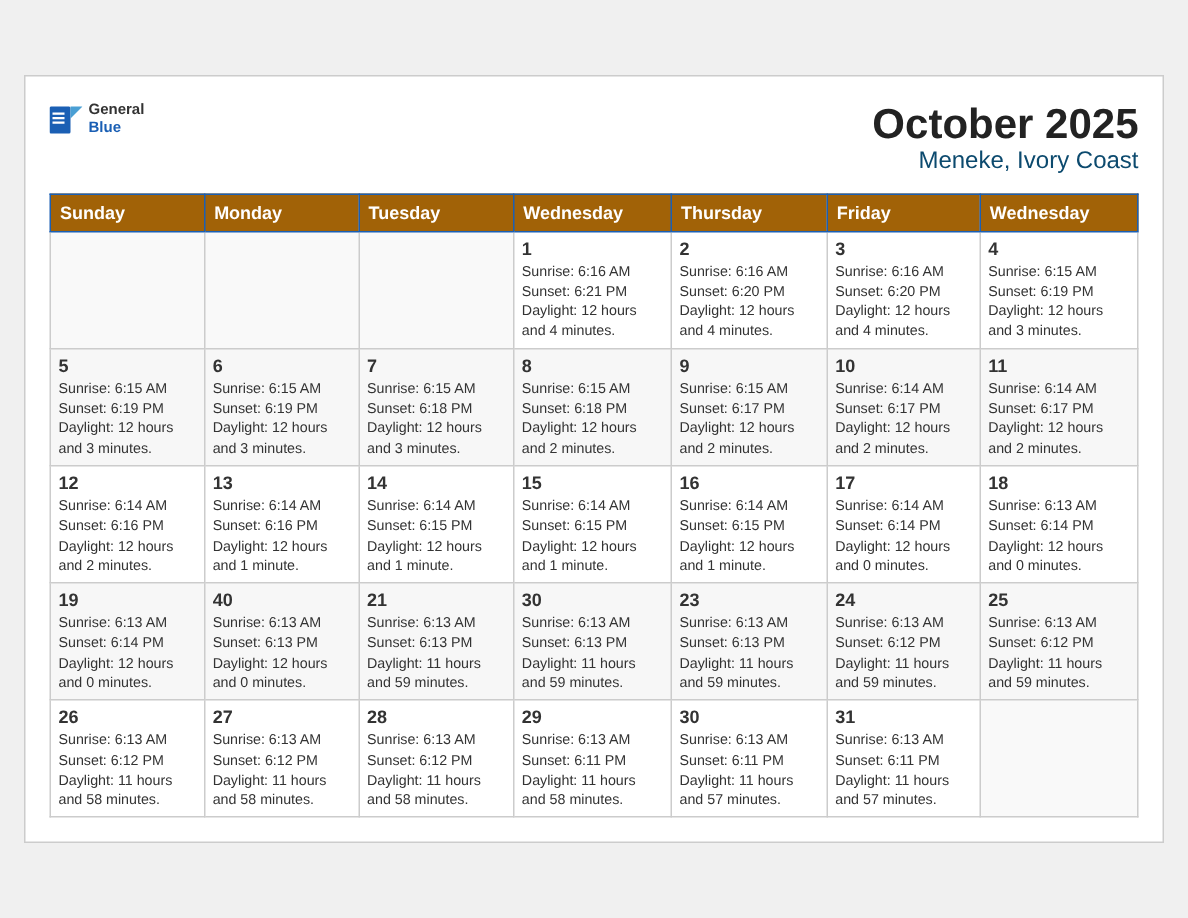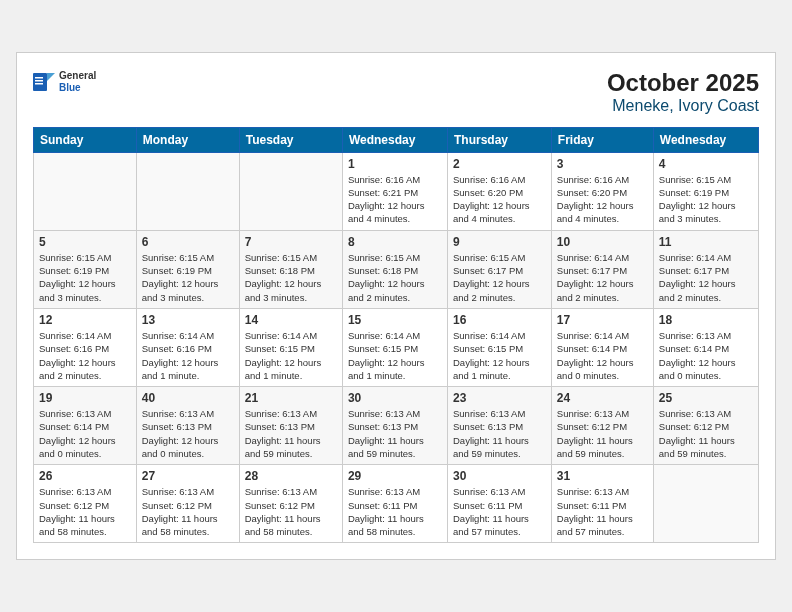--- a/index.html
+++ b/index.html
@@ -36,34 +36,34 @@
       font-weight: bold;
       font-size: 10px;
       line-height: 1.2;
     }
     .logo-general { color: #333; }
     .logo-blue { color: #1a5fb4; }
     .title-block {
       text-align: right;
     }
     .month-title {
-      font-size: 24px;
+      font-size: 28px;
       font-weight: bold;
       color: #222;
     }
     .subtitle {
       font-size: 16px;
       color: #0c4a6e;
     }
     .calendar-grid {
       width: 100%;
       border-collapse: collapse;
     }
     .calendar-grid th {
-      background: #0369a1;
+      background: #a16207;
       color: white;
       font-size: 12px;
       font-weight: bold;
       text-align: left;
       padding: 5px 6px;
       border: 1px solid #1a5fb4;
     }
     .calendar-grid td {
       border: 1px solid #ccc;
       vertical-align: top;

